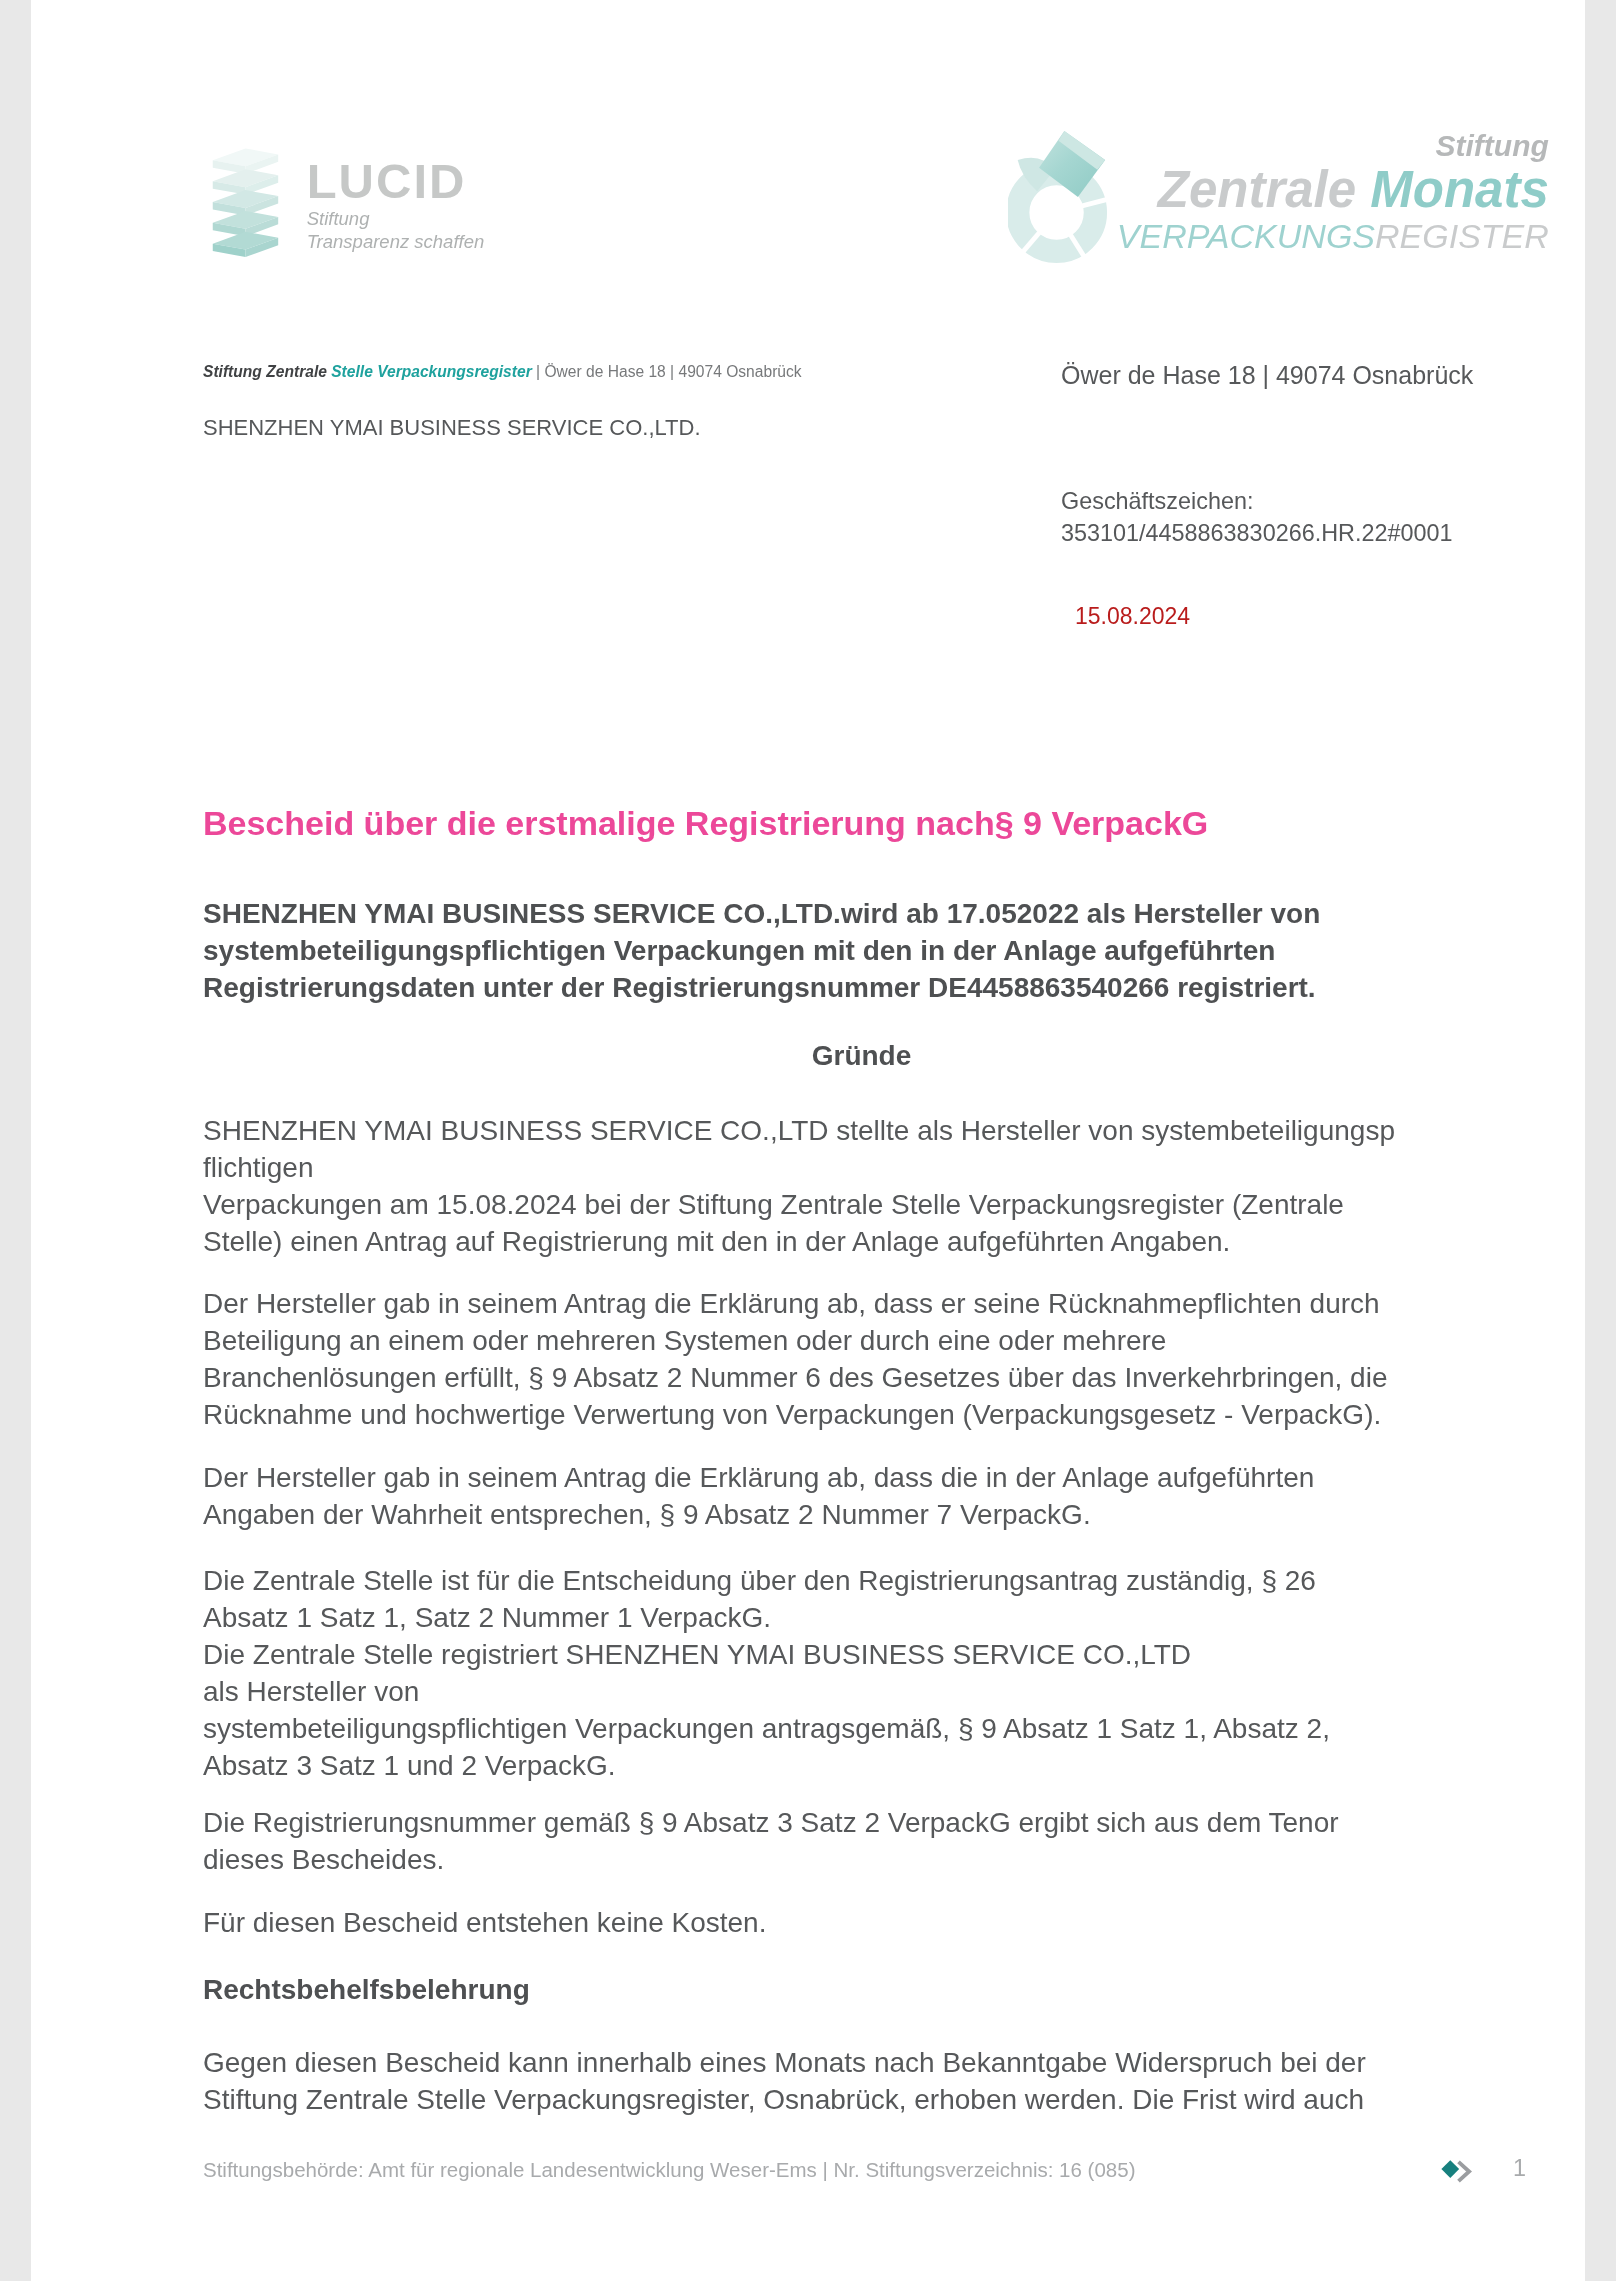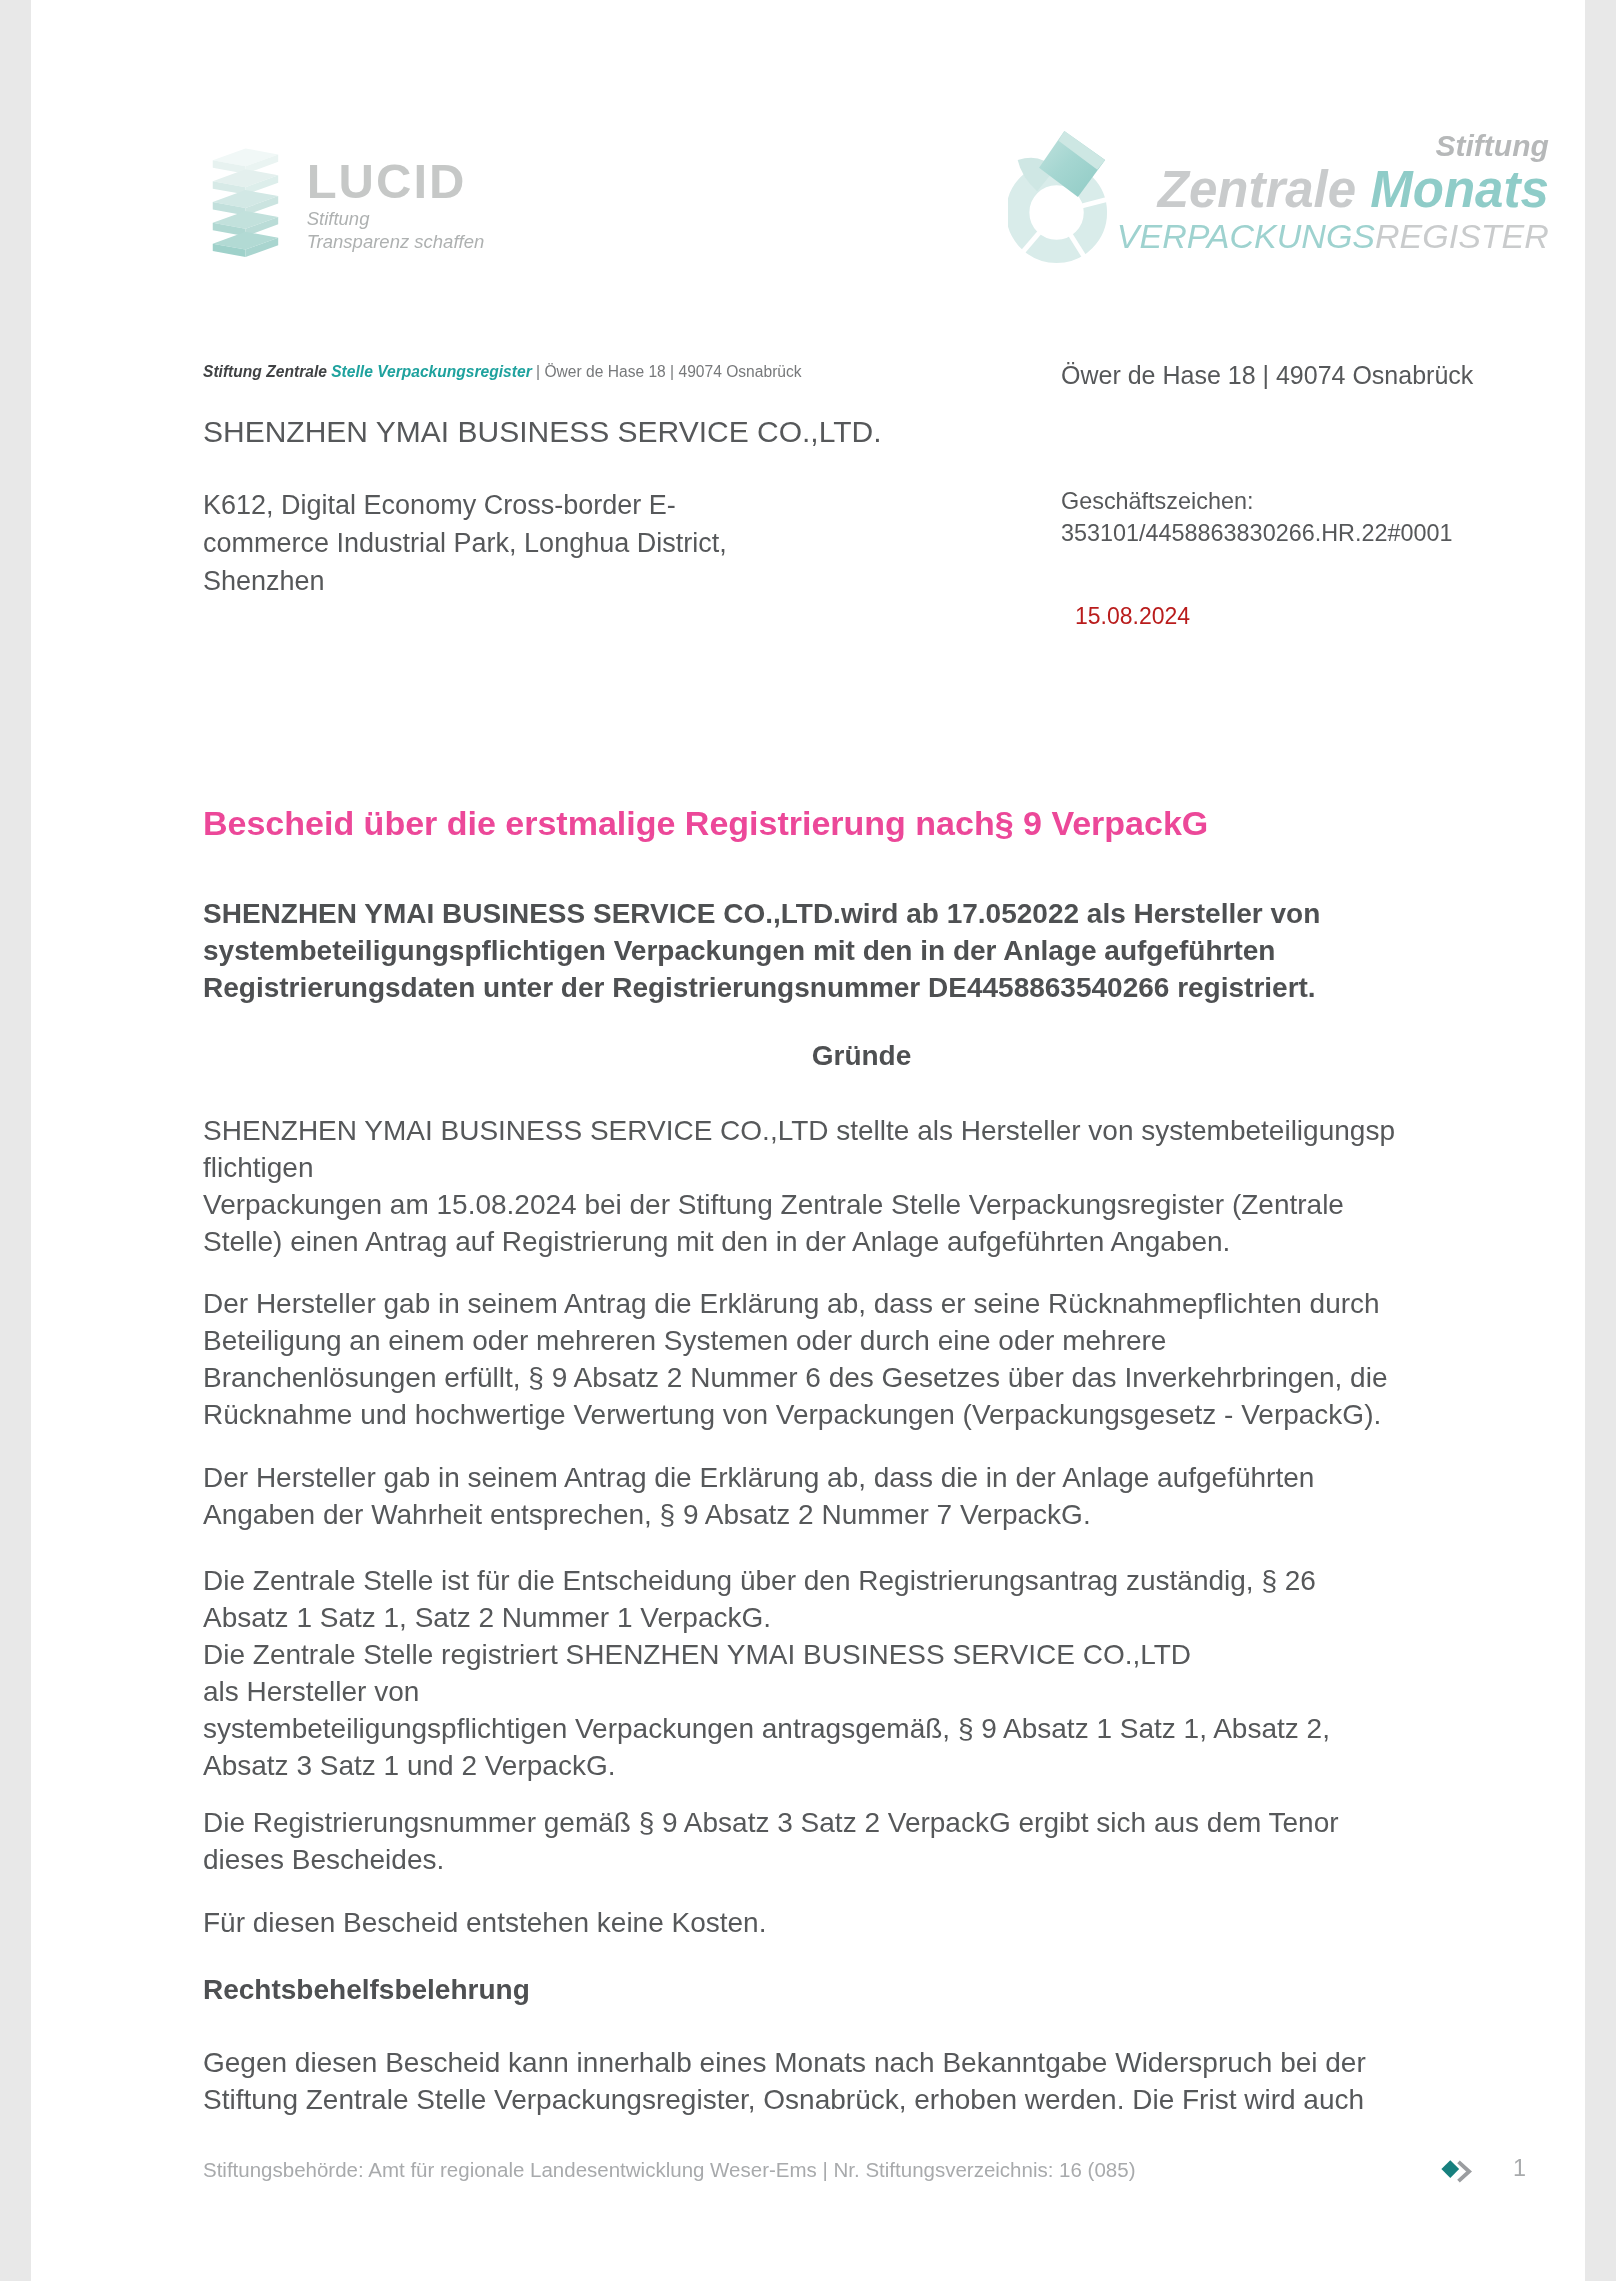--- a/index.html
+++ b/index.html
@@ -33,21 +33,21 @@
   .zsvr-line2 .gray { color: #c9cbcc; }
   .zsvr-line2 .teal { color: #8fccc8; }
   .zsvr-line3 { font-size: 34px; font-style: italic; line-height: 39px; letter-spacing: 0px; }
   .zsvr-line3 .teal { color: #9ed2cf; }
   .zsvr-line3 .gray { color: #c9cbcc; }
 
   
   .sender-line { left: 172px; top: 363px; font-size: 15.6px; color: #77797b; white-space: nowrap; }
   .sender-line .org-dark { font-weight: bold; font-style: italic; color: #404244; }
   .sender-line .org-teal { font-weight: bold; font-style: italic; color: #1fa29e; }
-  .recipient-name { left: 172px; top: 415px; font-size: 30px; color: #56585a; }
+  .recipient-name { left: 172px; top: 415px; font-size: 22px; color: #56585a; }
   .recipient-address { left: 172px; top: 486px; font-size: 27px; line-height: 38px; color: #56585a; white-space: pre-line; }
 
   .office-address { left: 1030px; top: 361px; font-size: 25px; color: #56585a; }
   .reference-label { left: 1030px; top: 486px; font-size: 23.4px; line-height: 31px; color: #56585a; }
   .reference-number { left: 1030px; top: 518px; font-size: 23.4px; line-height: 31px; color: #56585a; }
   .doc-date { left: 1044px; top: 603px; font-size: 23px; color: #b91c1c; }
 
   
   .doc-title { left: 172px; top: 804px; font-size: 34px; font-weight: bold; color: #ec4899; }
   .para { left: 172px; width: 1365px; font-size: 28px; line-height: 37px; color: #56585a; white-space: pre-line; }
@@ -131,23 +131,20 @@
     <span>
       <div class="zsvr-line1">Stiftung</div>
       <div class="zsvr-line2"><span class="gray">Zentrale </span><span class="teal">Monats</span></div>
       <div class="zsvr-line3"><span class="teal">VERPACKUNGS</span><span class="gray">REGISTER</span></div>
     </span>
   </div>
 
   <div class="abs sender-line"><span class="org-dark">Stiftung Zentrale </span><span class="org-teal">Stelle Verpackungsregister</span><span> | Öwer de Hase 18 | 49074 Osnabrück</span></div>
 
   <div class="abs recipient-name">SHENZHEN YMAI BUSINESS SERVICE CO.,LTD.</div>
-  <div class="abs recipient-address">K612, Digital Economy Cross-border E-
-commerce Industrial Park, Longhua District,
-Shenzhen</div>
 
   <div class="abs office-address">Öwer de Hase 18 | 49074 Osnabrück</div>
   <div class="abs reference-label">Geschäftszeichen:</div>
   <div class="abs reference-number">353101/4458863830266.HR.22#0001</div>
   <div class="abs doc-date">15.08.2024</div>
 
   <div class="abs doc-title">Bescheid über die erstmalige Registrierung nach§ 9 VerpackG</div>
   <div class="abs para decision">SHENZHEN YMAI BUSINESS SERVICE CO.,LTD.wird ab 17.052022 als Hersteller von
 systembeteiligungspflichtigen Verpackungen mit den in der Anlage aufgeführten
 Registrierungsdaten unter der Registrierungsnummer DE4458863540266 registriert.</div>

